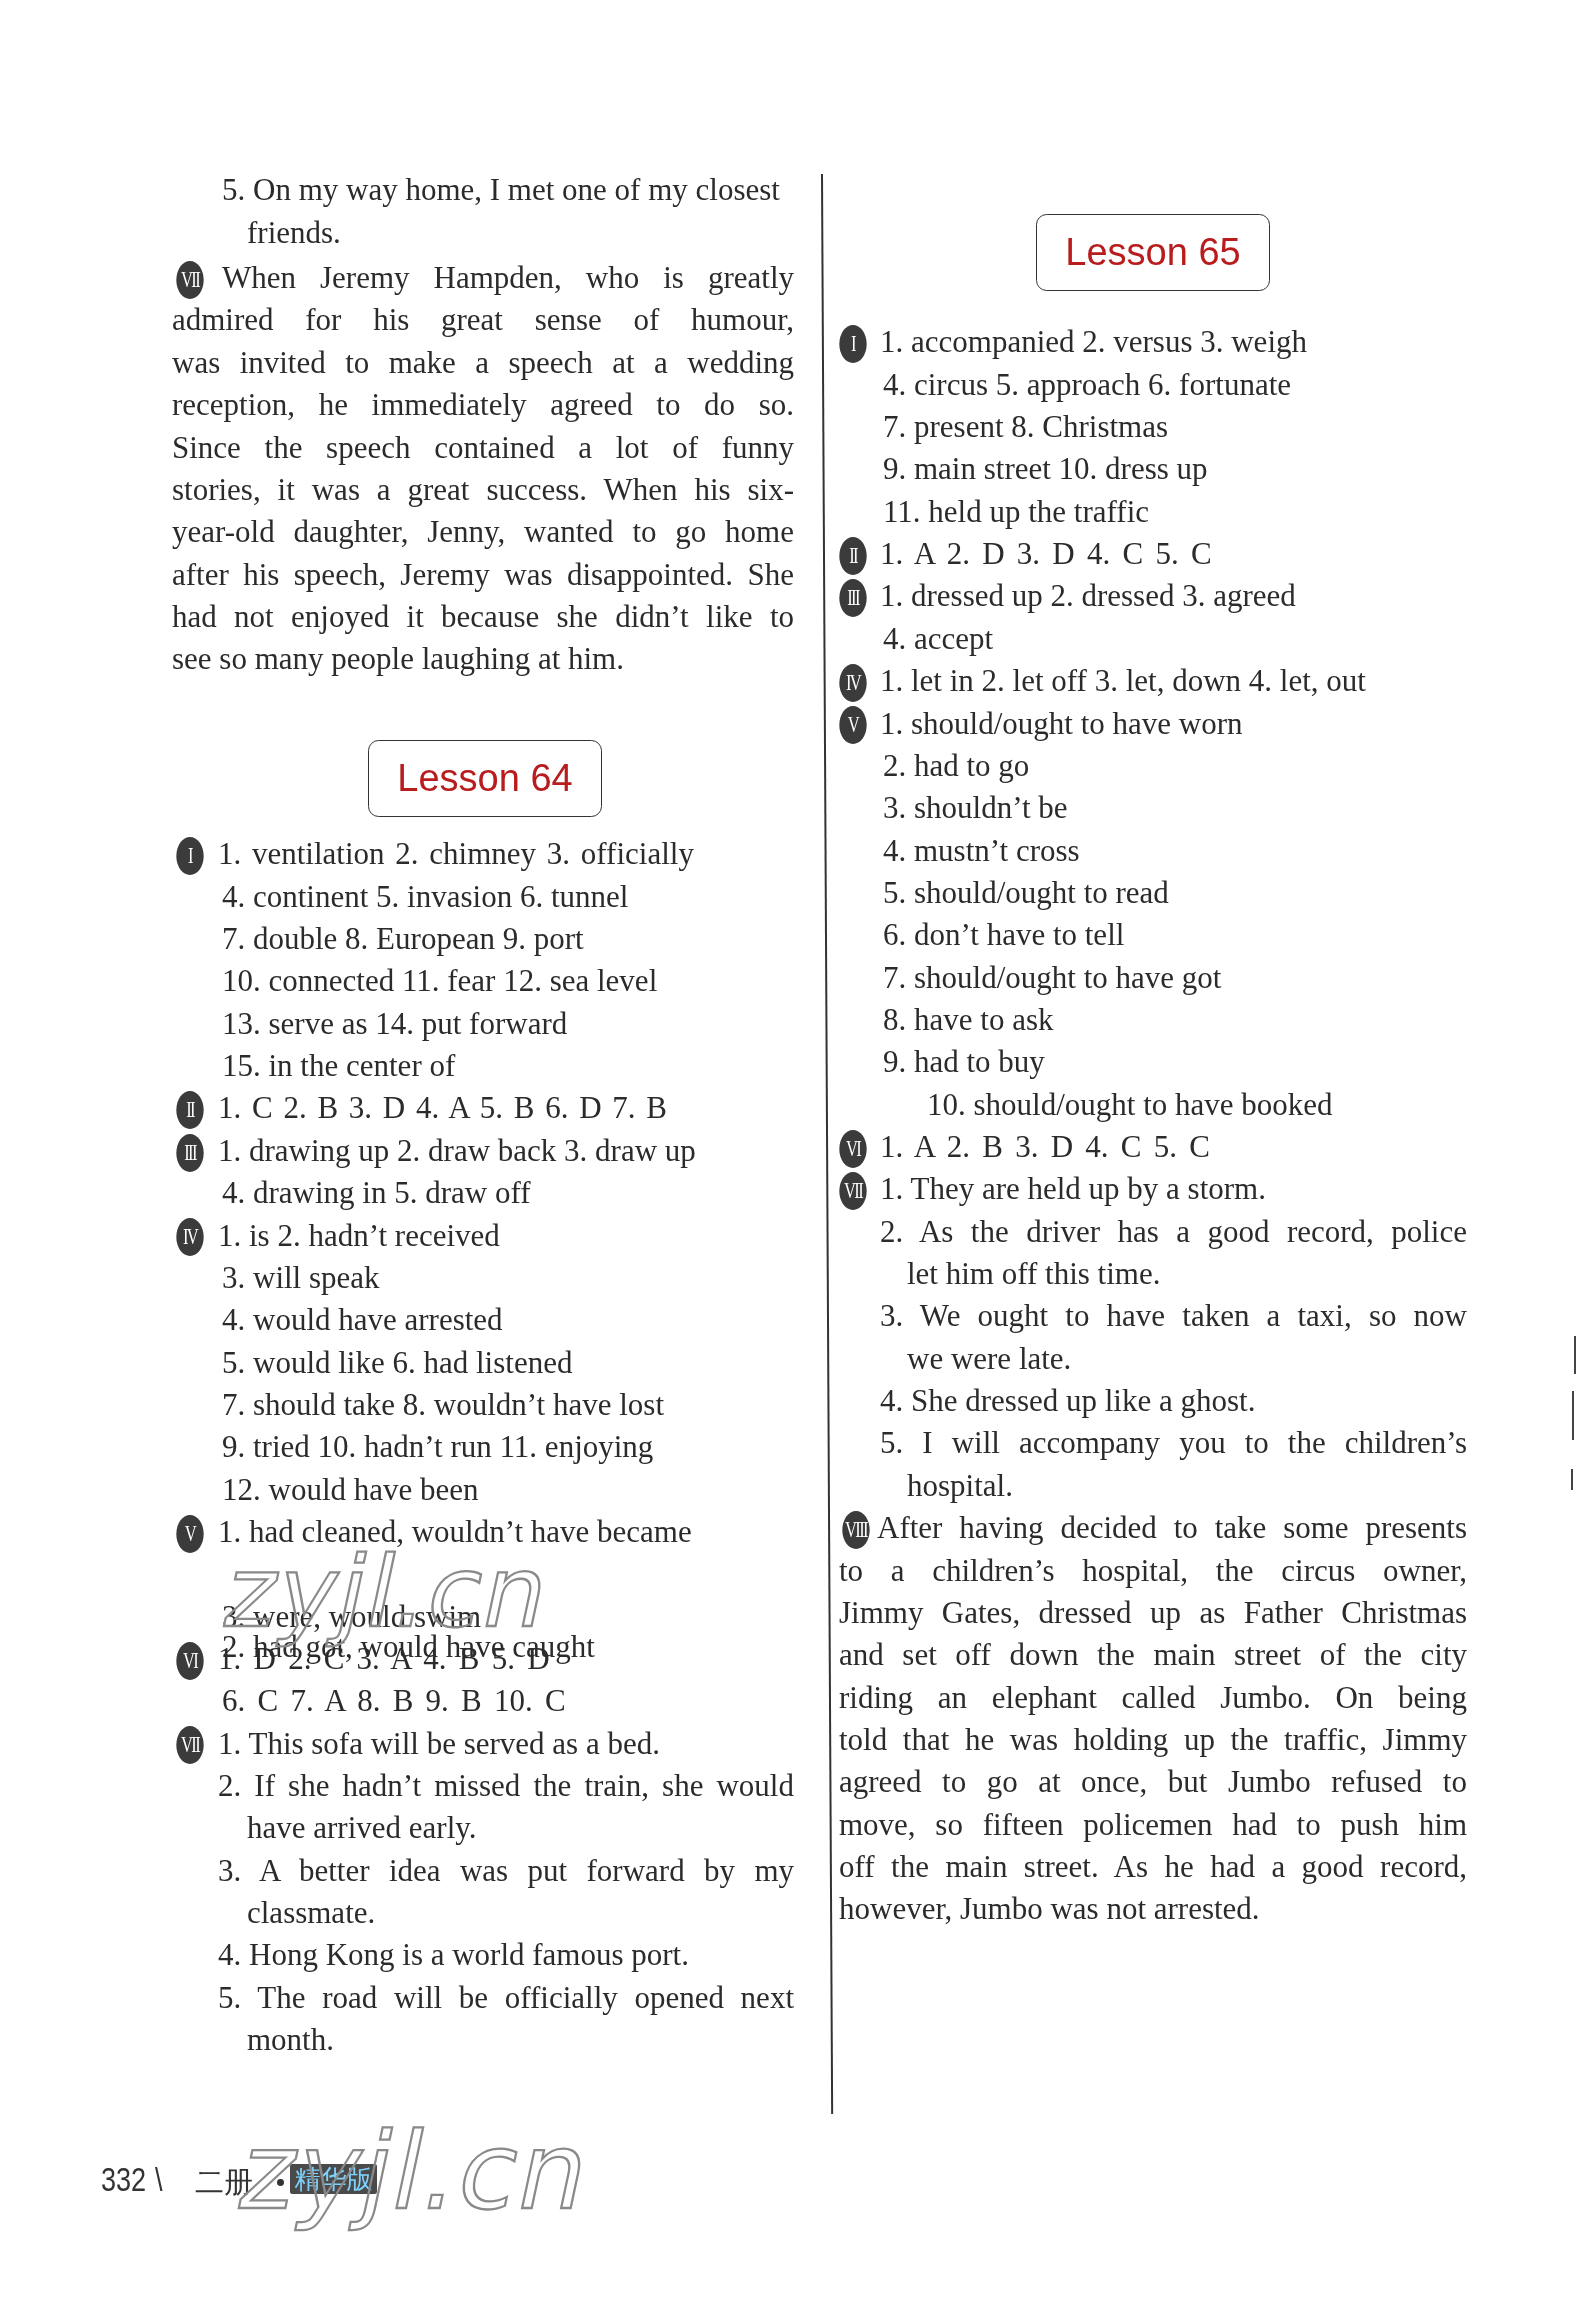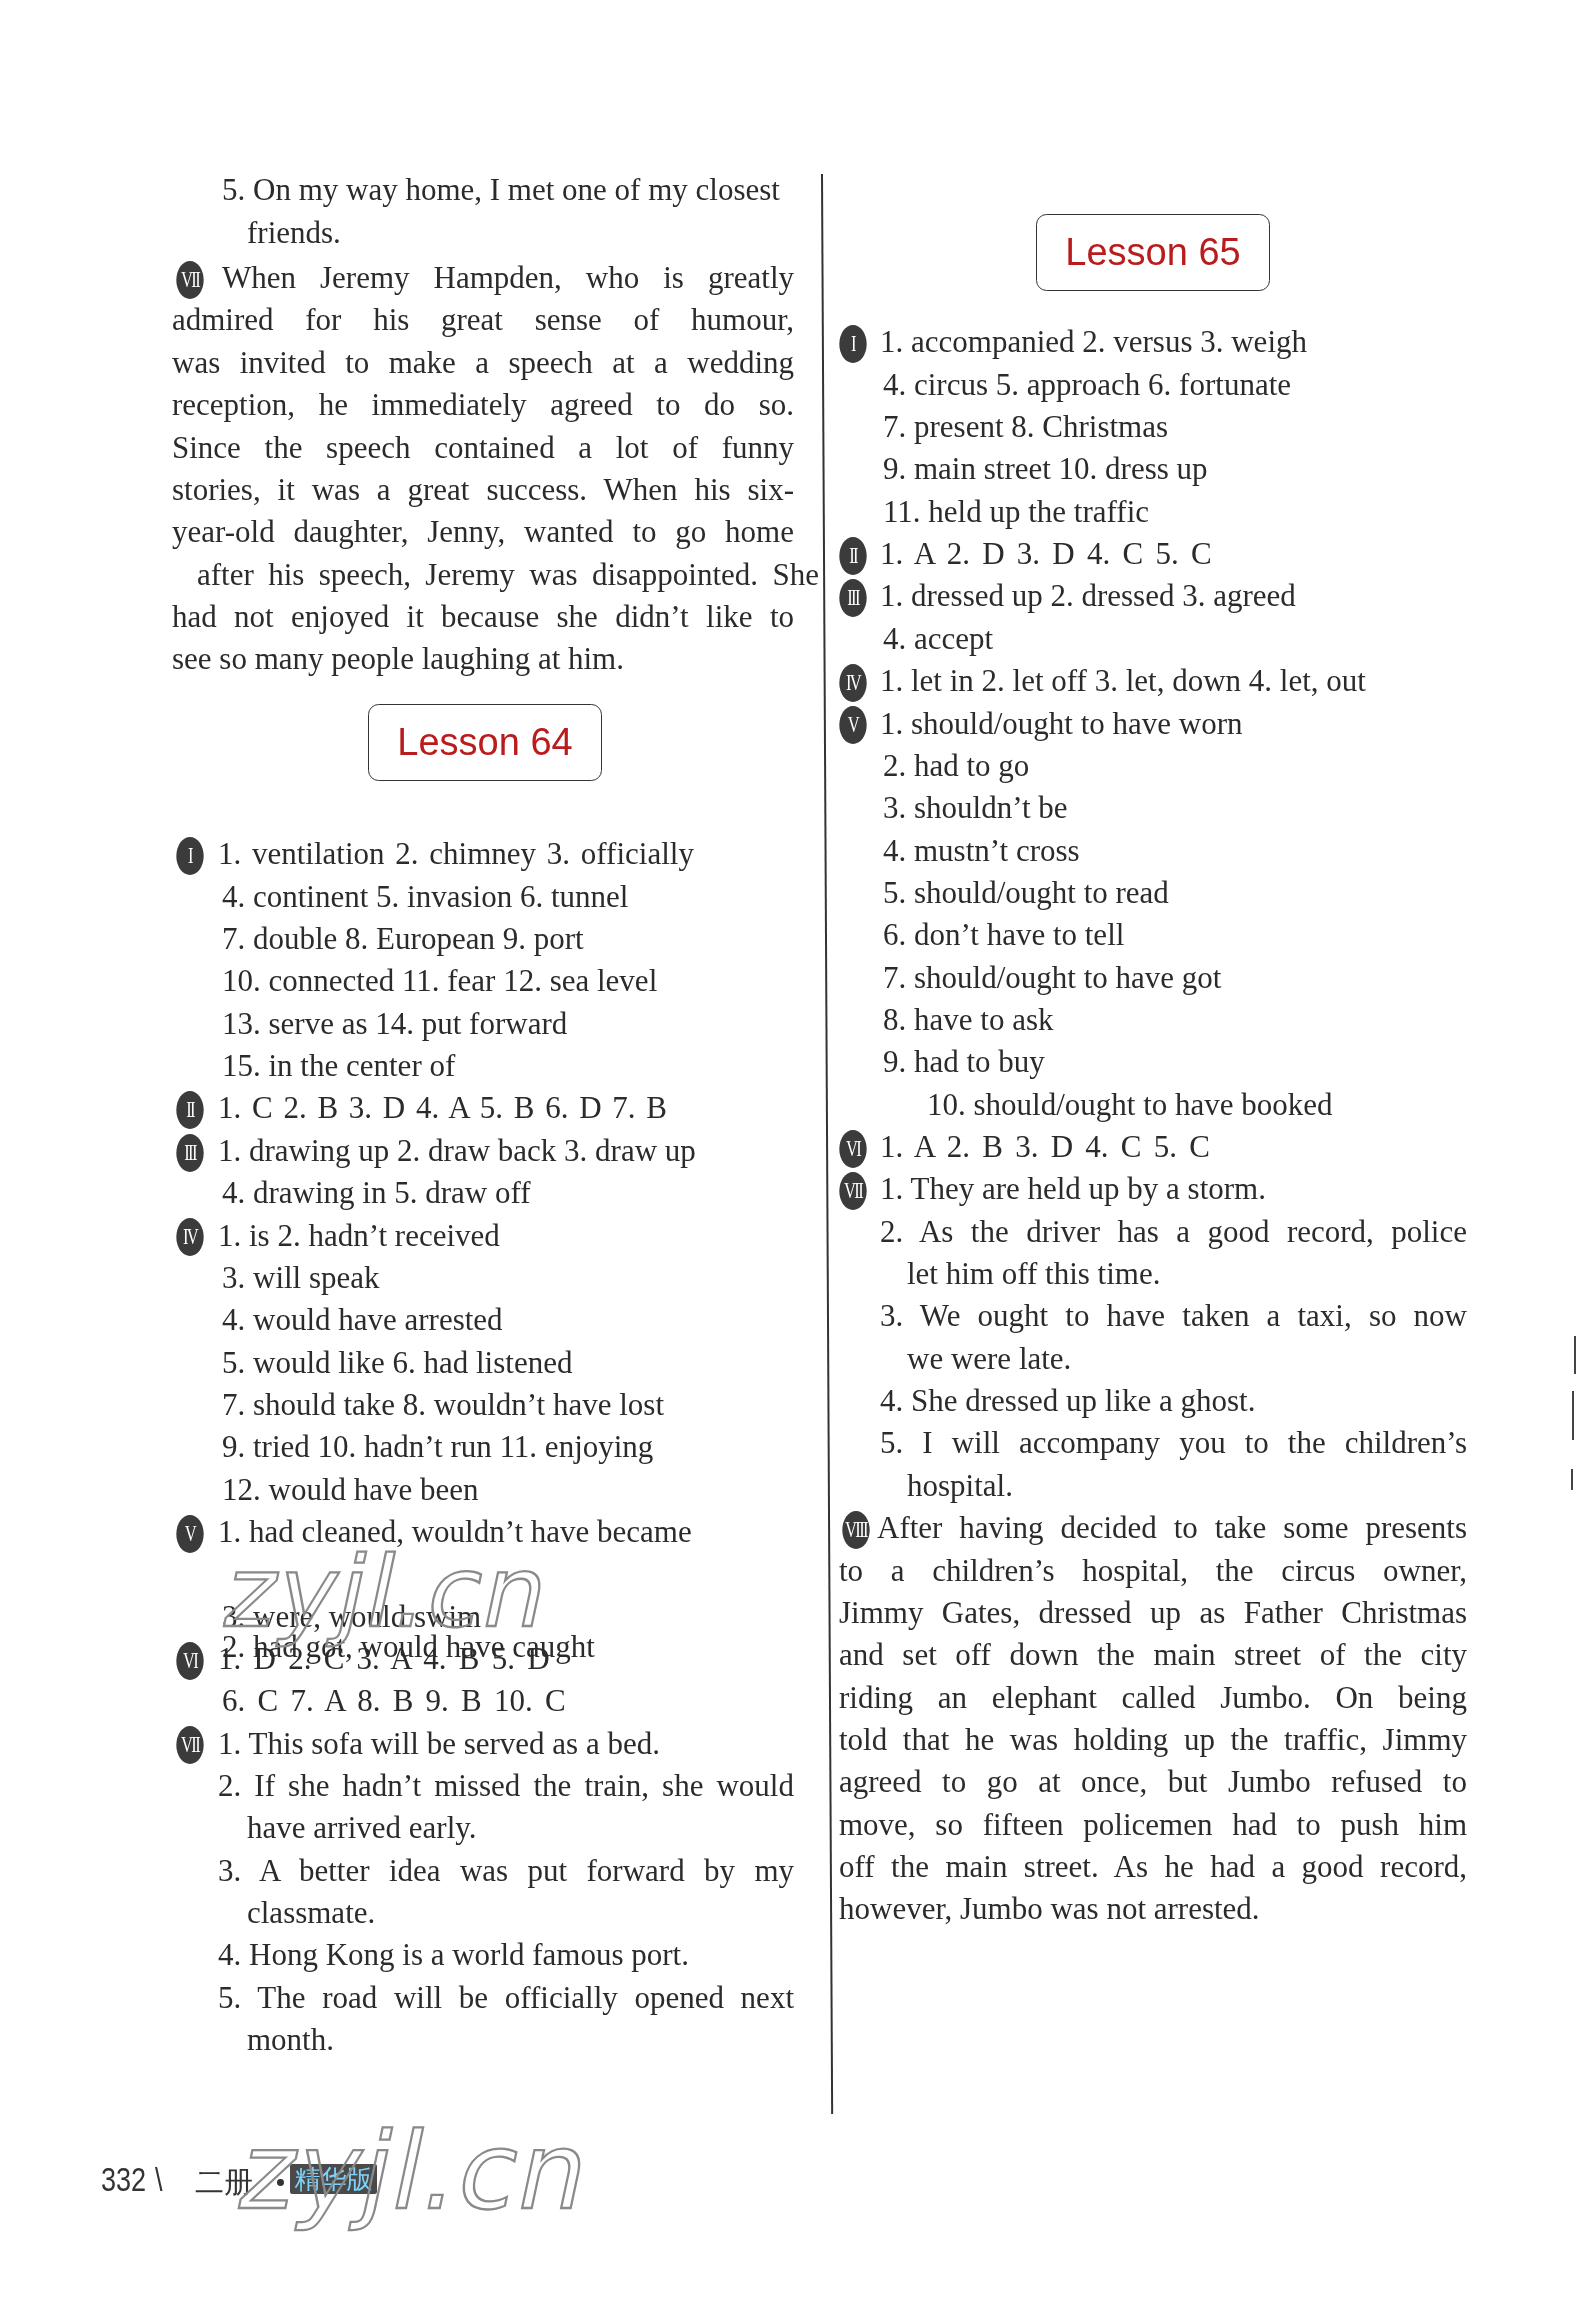--- a/index.html
+++ b/index.html
@@ -41,25 +41,25 @@
     <div class="line" style="left:247px; top:212px;">friends.</div>
 
     <div class="badge" style="left:171px; top:261px;">VII</div>
     <div class="just" style="left:222px; top:257px; width:572px;">When Jeremy Hampden, who is greatly</div>
     <div class="just" style="left:172px; top:299px; width:622px;">admired for his great sense of humour,</div>
     <div class="just" style="left:172px; top:342px; width:622px;">was invited to make a speech at a wedding</div>
     <div class="just" style="left:172px; top:384px; width:622px;">reception, he immediately agreed to do so.</div>
     <div class="just" style="left:172px; top:427px; width:622px;">Since the speech contained a lot of funny</div>
     <div class="just" style="left:172px; top:469px; width:622px;">stories, it was a great success. When his six-</div>
     <div class="just" style="left:172px; top:511px; width:622px;">year-old daughter, Jenny, wanted to go home</div>
-    <div class="just" style="left:172px; top:554px; width:622px;margin-left:25px;">after his speech, Jeremy was disappointed. She</div>
+    <div class="just" style="left:172px; top:554px; width:622px;">after his speech, Jeremy was disappointed. She</div>
     <div class="just" style="left:172px; top:596px; width:622px;">had not enjoyed it because she didn’t like to</div>
     <div class="line" style="left:172px; top:638px;">see so many people laughing at him.</div>
 
-    <div class="lesson-box" style="left:368px; top:704px;justify-content:center;">
+    <div class="lesson-box" style="left:368px; top:740px;justify-content:center;">
       <span>Lesson 64</span>
     </div>
 
     <div class="badge" style="left:171px; top:837px;">I</div>
     <div class="line" style="left:218px; top:833px; word-spacing:3px;">1. ventilation    2. chimney    3. officially</div>
     <div class="line" style="left:222px; top:876px;">4. continent    5. invasion    6. tunnel</div>
     <div class="line" style="left:222px; top:918px;">7. double    8. European    9. port</div>
     <div class="line" style="left:222px; top:960px;">10. connected    11. fear    12. sea level</div>
     <div class="line" style="left:222px; top:1003px;">13. serve as    14. put forward</div>
     <div class="line" style="left:222px; top:1045px;">15. in the center of</div>

